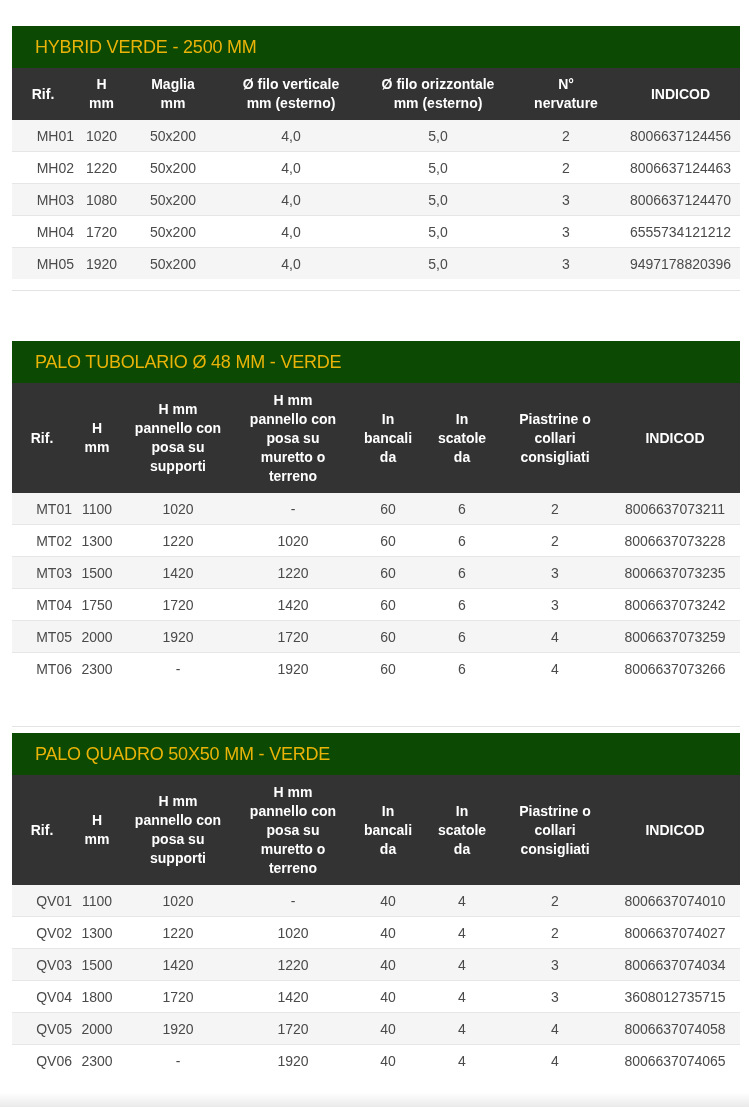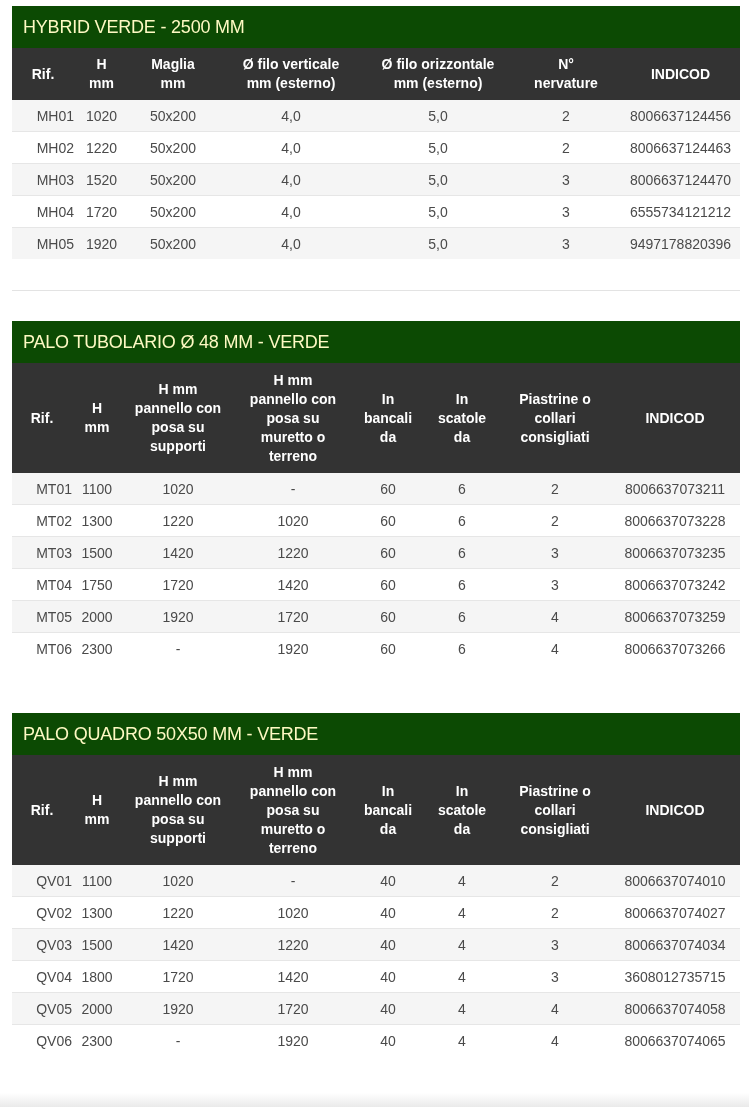--- a/index.html
+++ b/index.html
@@ -1,21 +1,21 @@
 <!DOCTYPE html>
 <html><head>
 <meta charset="utf-8">
 <style>
   html, body { margin: 0; padding: 0; background: #ffffff; }
   body { width: 749px; height: 1107px; overflow: hidden; position: relative;
          font-family: "Liberation Sans", "DejaVu Sans", sans-serif; color: #444; }
   .section { position: absolute; left: 12px; width: 728px; }
-  .title-bar { background: #0c4a03; color: #fef9c3; height: 42px; box-sizing: border-box;
-               padding-left: 11px; display: flex; align-items: center;
-               font-size: 18px; letter-spacing: -0.2px; }
+  .title-bar { background: #0c4a03; color: #eab308; height: 42px; box-sizing: border-box;
+               padding-left: 23px; display: flex; align-items: center;
+               font-size: 18px; letter-spacing: -0.2px; margin-top: 20px; }
   table { width: 100%; border-collapse: collapse; table-layout: fixed; }
   thead th { background: #333333; color: #ffffff; font-weight: bold; font-size: 14px;
              line-height: 19px; text-align: center; vertical-align: middle; padding: 0 2px; }
   tbody td { font-size: 14px; color: #4a4a4a; height: 31px; border-bottom: 1px solid #e6e6e6;
              text-align: center; vertical-align: middle; padding: 0; white-space: nowrap; }
   tbody tr:nth-child(odd) td { background: #f5f5f5; }
   tbody tr:nth-child(even) td { background: #ffffff; }
   tbody tr:last-child td { border-bottom: none; }
   td.left { text-align: right; padding-left: 10px; }
   .divider { position: absolute; left: 12px; width: 728px; height: 1px; background: #e3e3e3; }
@@ -62,21 +62,21 @@
         <td class="left">MH02</td>
         <td>1220</td>
         <td>50x200</td>
         <td>4,0</td>
         <td>5,0</td>
         <td>2</td>
         <td>8006637124463</td>
       </tr>
       <tr>
         <td class="left">MH03</td>
-        <td>1520</td>
+        <td>1080</td>
         <td>50x200</td>
         <td>4,0</td>
         <td>5,0</td>
         <td>3</td>
         <td>8006637124470</td>
       </tr>
       <tr>
         <td class="left">MH04</td>
         <td>1720</td>
         <td>50x200</td>

